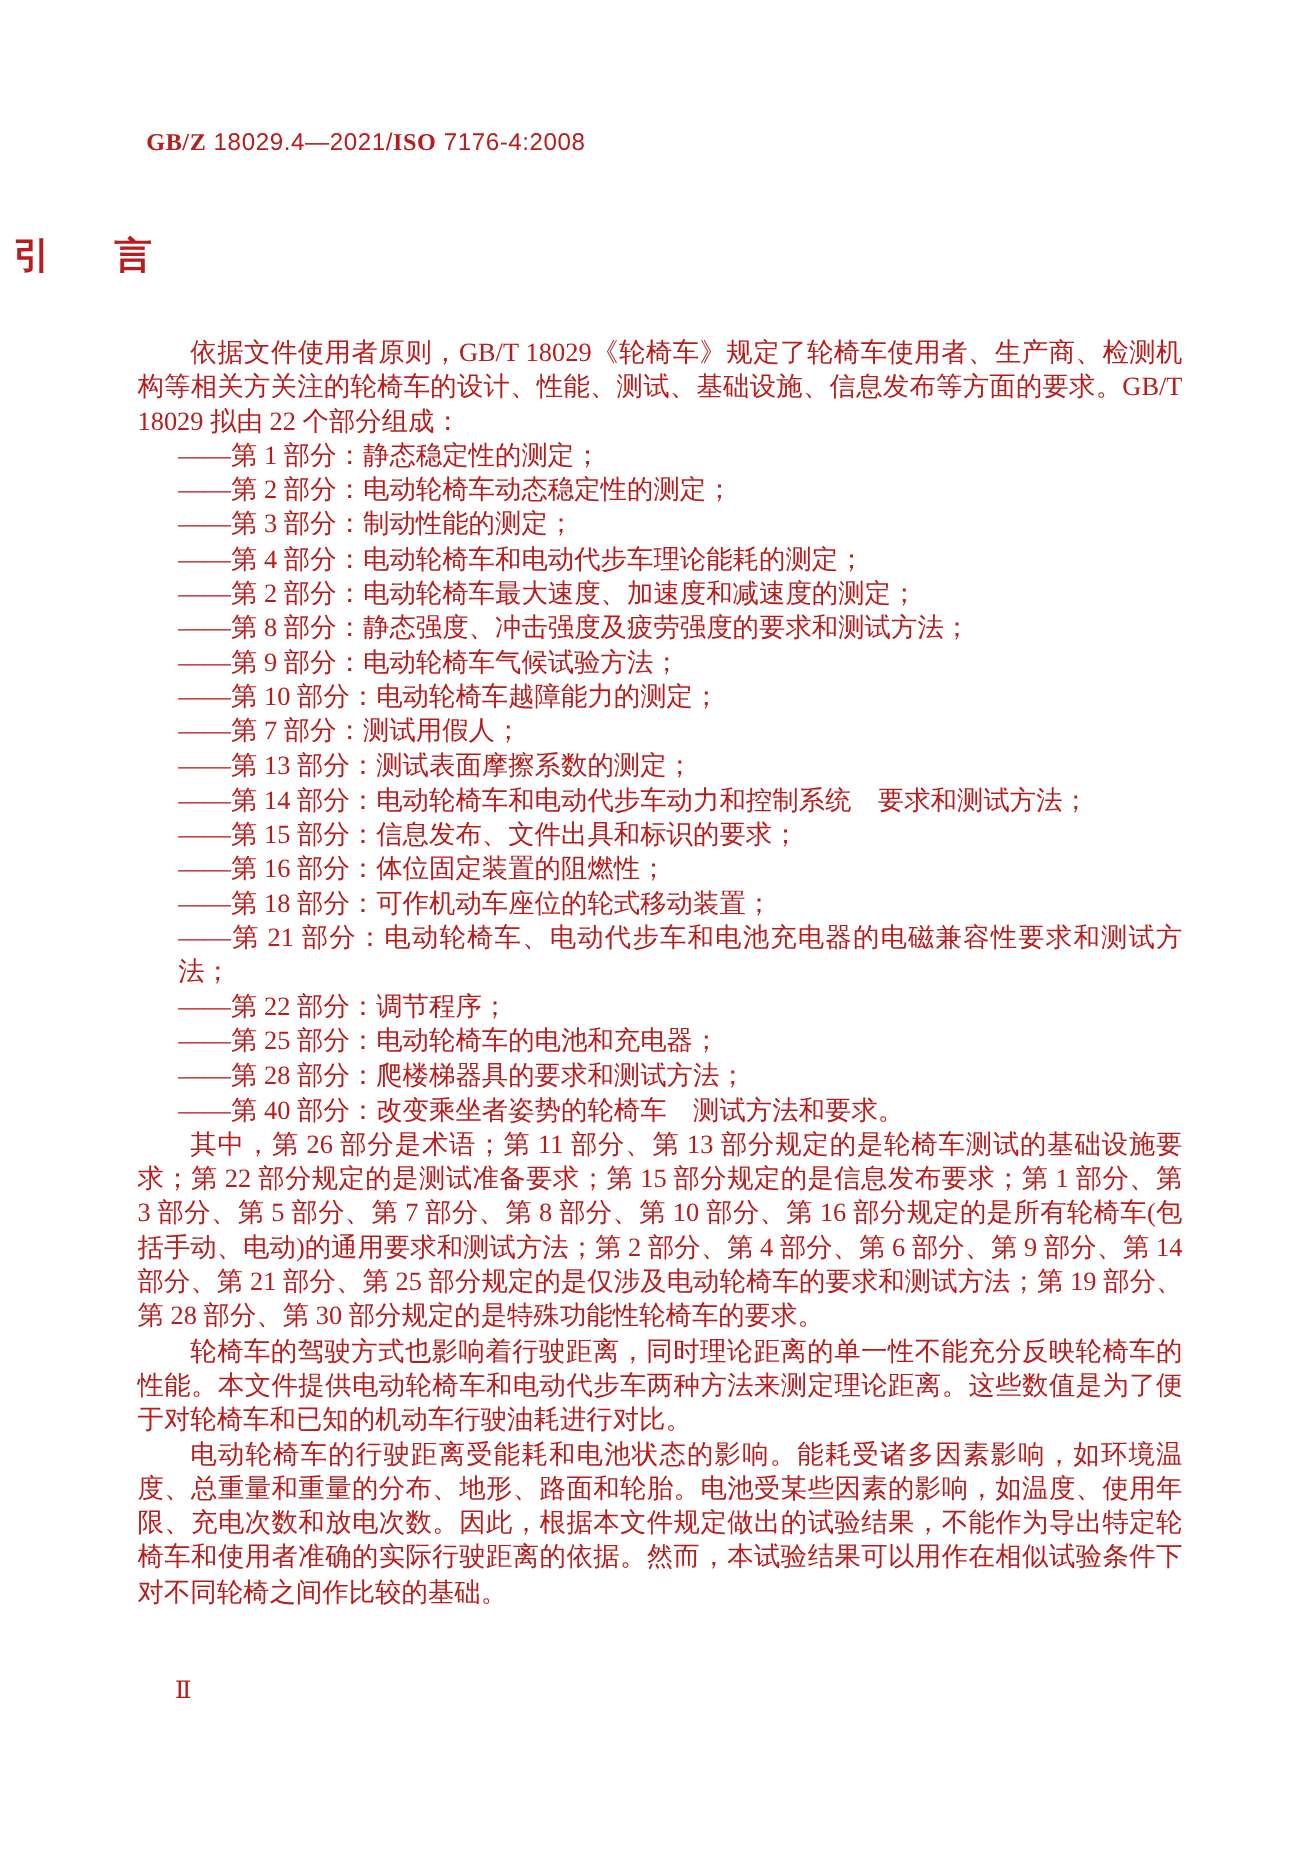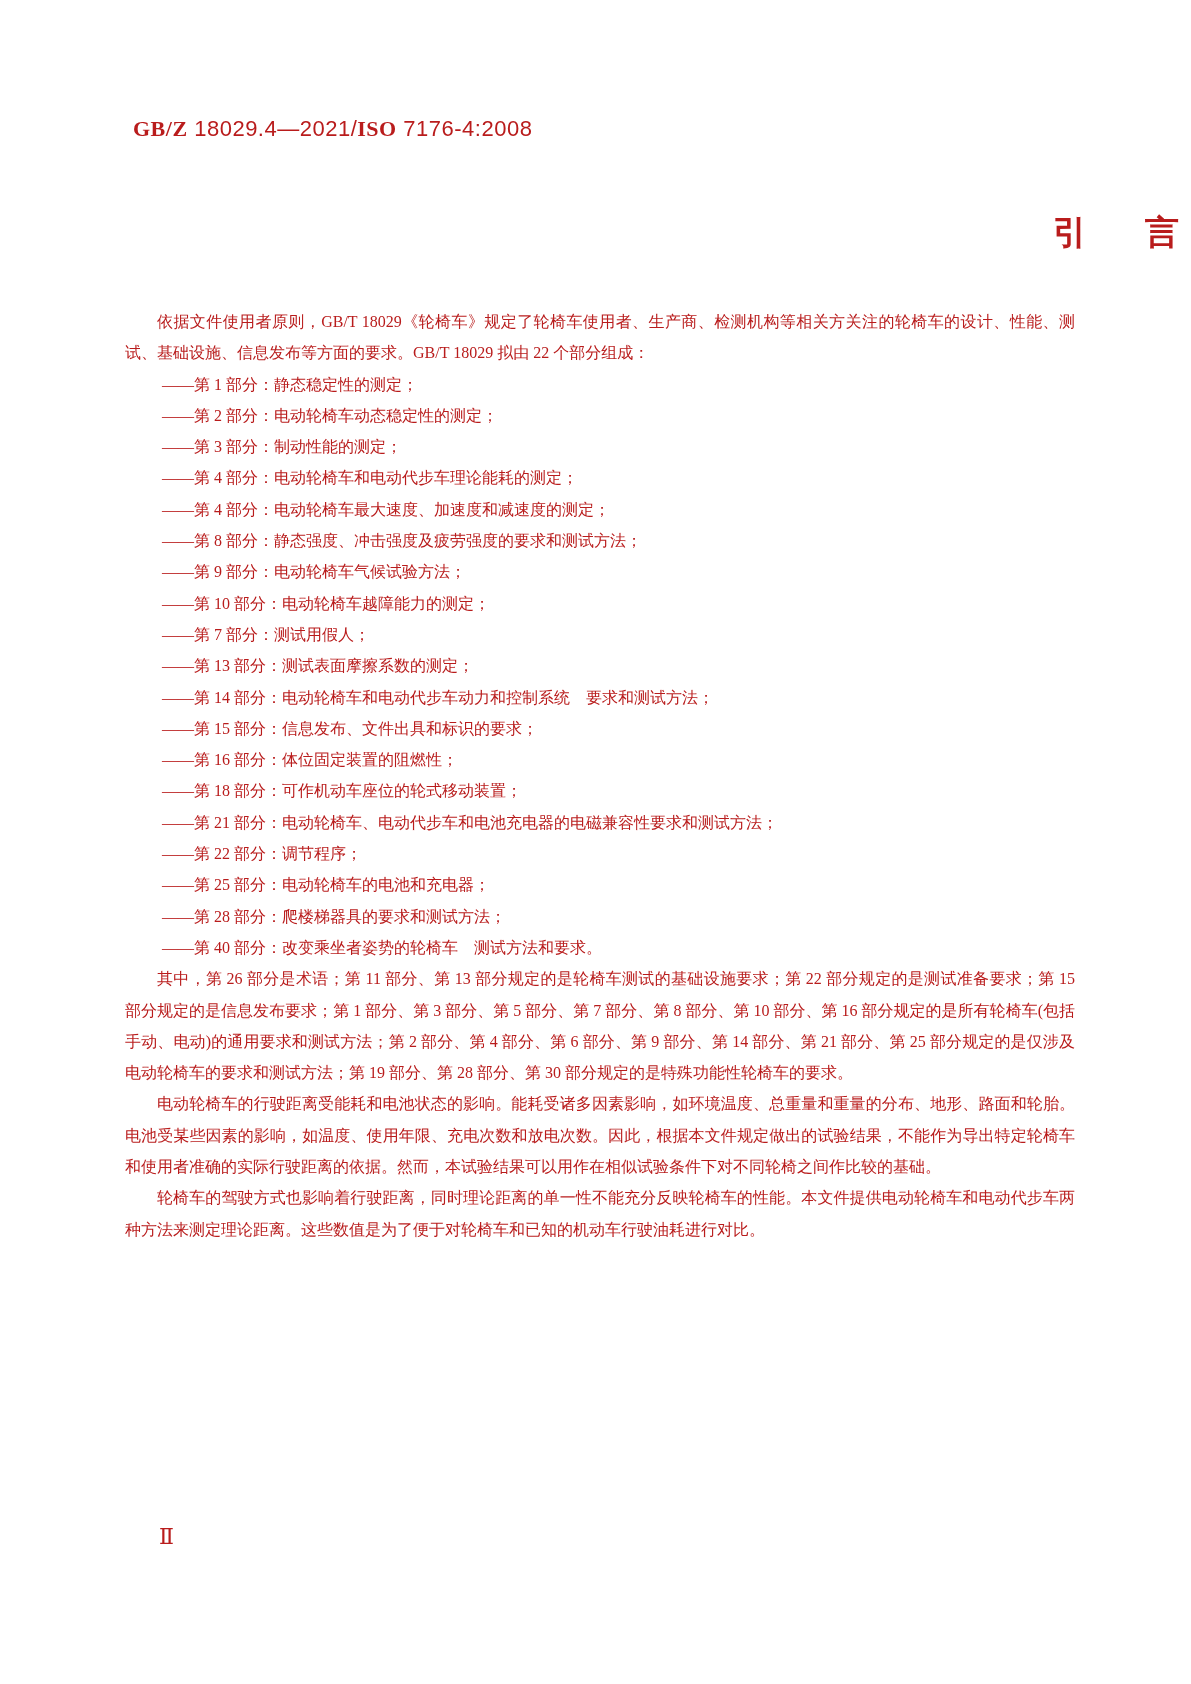--- a/index.html
+++ b/index.html
@@ -32,34 +32,34 @@
   .doc-header .std-digits {
     font-family: "Liberation Sans", "DejaVu Sans", sans-serif;
     font-weight: normal;
   }
   .doc-title {
     position: absolute;
     top: 210px;
     left: 0;
     width: 100%;
     margin: 0;
-    text-align: right;
+    text-align: left;
     font-family: "Liberation Sans", "DejaVu Sans", sans-serif;
     font-weight: bold;
     font-size: 34px;
     letter-spacing: 12px;
     padding-left: 12px;
     box-sizing: border-box;
   }
   .doc-content {
     position: absolute;
     top: 306px;
     left: 125px;
     width: 950px;
-    font-size: 16px;
+    font-size: 24px;
     line-height: 31.3px;
     text-align: justify;
   }
   .doc-content p {
     margin: 0;
     text-indent: 2em;
   }
   ul.parts-list {
     list-style: none;
     margin: 0;
@@ -88,37 +88,37 @@
   <h1 class="doc-title">引　言</h1>
 
   <div class="doc-content">
     <p>依据文件使用者原则，GB/T 18029《轮椅车》规定了轮椅车使用者、生产商、检测机构等相关方关注的轮椅车的设计、性能、测试、基础设施、信息发布等方面的要求。GB/T 18029 拟由 22 个部分组成：</p>
 
     <ul class="parts-list">
         <li>——第 1 部分：静态稳定性的测定；</li>
         <li>——第 2 部分：电动轮椅车动态稳定性的测定；</li>
         <li>——第 3 部分：制动性能的测定；</li>
         <li>——第 4 部分：电动轮椅车和电动代步车理论能耗的测定；</li>
-        <li>——第 4 部分：电动轮椅车最大速度、加速度和减速度的测定；</li>
+        <li>——第 2 部分：电动轮椅车最大速度、加速度和减速度的测定；</li>
         <li>——第 8 部分：静态强度、冲击强度及疲劳强度的要求和测试方法；</li>
         <li>——第 9 部分：电动轮椅车气候试验方法；</li>
         <li>——第 10 部分：电动轮椅车越障能力的测定；</li>
         <li>——第 7 部分：测试用假人；</li>
         <li>——第 13 部分：测试表面摩擦系数的测定；</li>
         <li>——第 14 部分：电动轮椅车和电动代步车动力和控制系统　要求和测试方法；</li>
         <li>——第 15 部分：信息发布、文件出具和标识的要求；</li>
         <li>——第 16 部分：体位固定装置的阻燃性；</li>
         <li>——第 18 部分：可作机动车座位的轮式移动装置；</li>
         <li>——第 21 部分：电动轮椅车、电动代步车和电池充电器的电磁兼容性要求和测试方法；</li>
         <li>——第 22 部分：调节程序；</li>
         <li>——第 25 部分：电动轮椅车的电池和充电器；</li>
         <li>——第 28 部分：爬楼梯器具的要求和测试方法；</li>
         <li>——第 40 部分：改变乘坐者姿势的轮椅车　测试方法和要求。</li>
       </ul>
 
     <p>其中，第 26 部分是术语；第 11 部分、第 13 部分规定的是轮椅车测试的基础设施要求；第 22 部分规定的是测试准备要求；第 15 部分规定的是信息发布要求；第 1 部分、第 3 部分、第 5 部分、第 7 部分、第 8 部分、第 10 部分、第 16 部分规定的是所有轮椅车(包括手动、电动)的通用要求和测试方法；第 2 部分、第 4 部分、第 6 部分、第 9 部分、第 14 部分、第 21 部分、第 25 部分规定的是仅涉及电动轮椅车的要求和测试方法；第 19 部分、第 28 部分、第 30 部分规定的是特殊功能性轮椅车的要求。</p>
+    <p>轮椅车的驾驶方式也影响着行驶距离，同时理论距离的单一性不能充分反映轮椅车的性能。本文件提供电动轮椅车和电动代步车两种方法来测定理论距离。这些数值是为了便于对轮椅车和已知的机动车行驶油耗进行对比。</p>
     <p>电动轮椅车的行驶距离受能耗和电池状态的影响。能耗受诸多因素影响，如环境温度、总重量和重量的分布、地形、路面和轮胎。电池受某些因素的影响，如温度、使用年限、充电次数和放电次数。因此，根据本文件规定做出的试验结果，不能作为导出特定轮椅车和使用者准确的实际行驶距离的依据。然而，本试验结果可以用作在相似试验条件下对不同轮椅之间作比较的基础。</p>
-    <p>轮椅车的驾驶方式也影响着行驶距离，同时理论距离的单一性不能充分反映轮椅车的性能。本文件提供电动轮椅车和电动代步车两种方法来测定理论距离。这些数值是为了便于对轮椅车和已知的机动车行驶油耗进行对比。</p>
   </div>
 
   <div class="page-number">Ⅱ</div>
 
 </div>
 
 </body></html>

